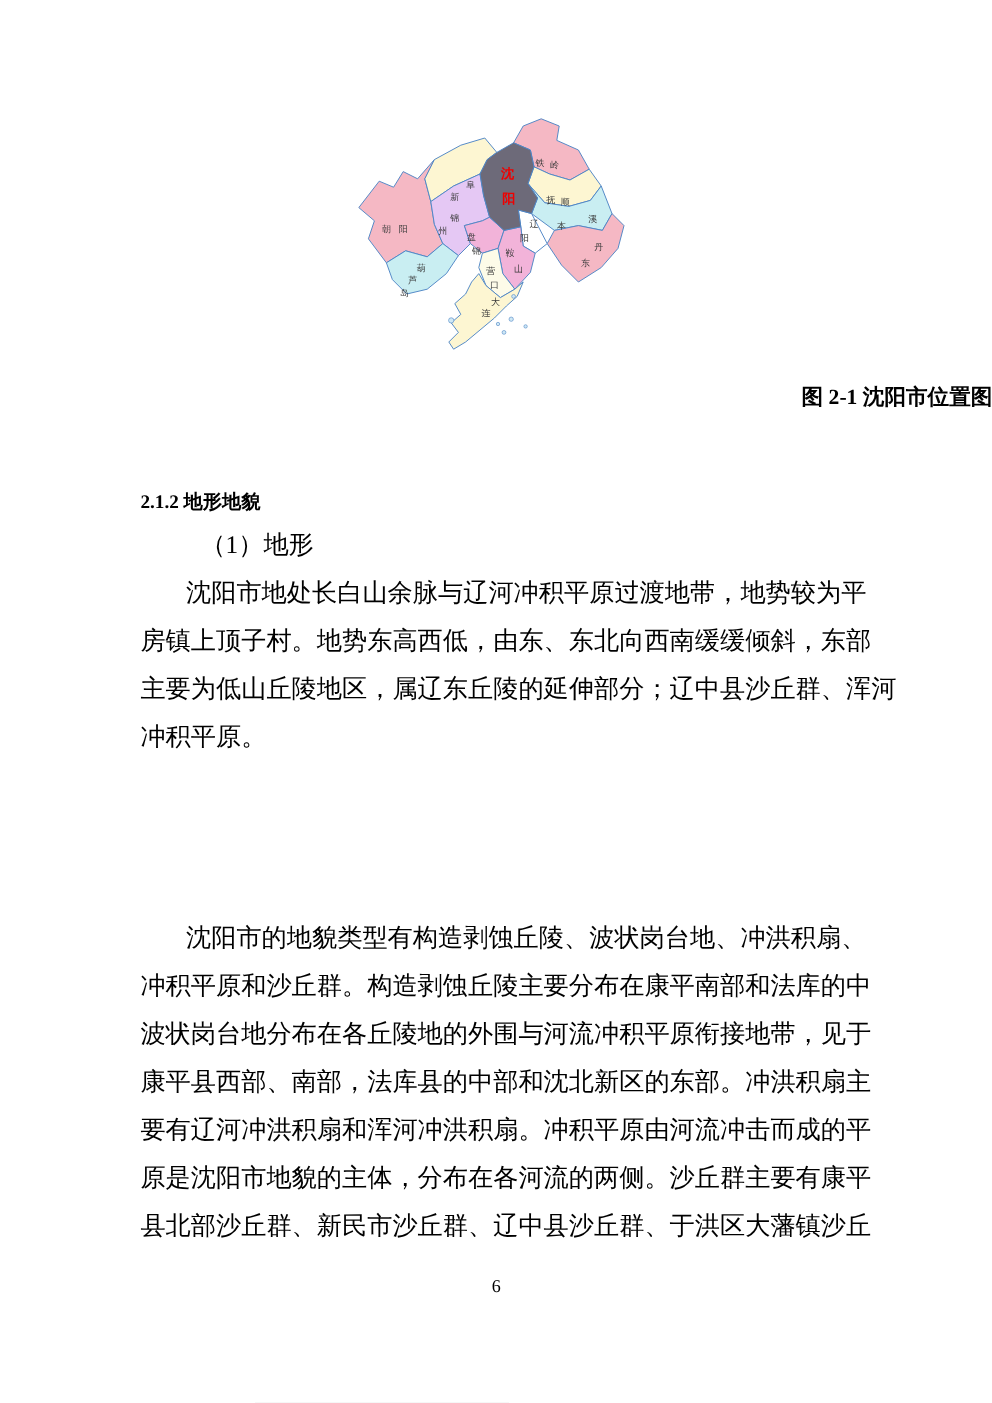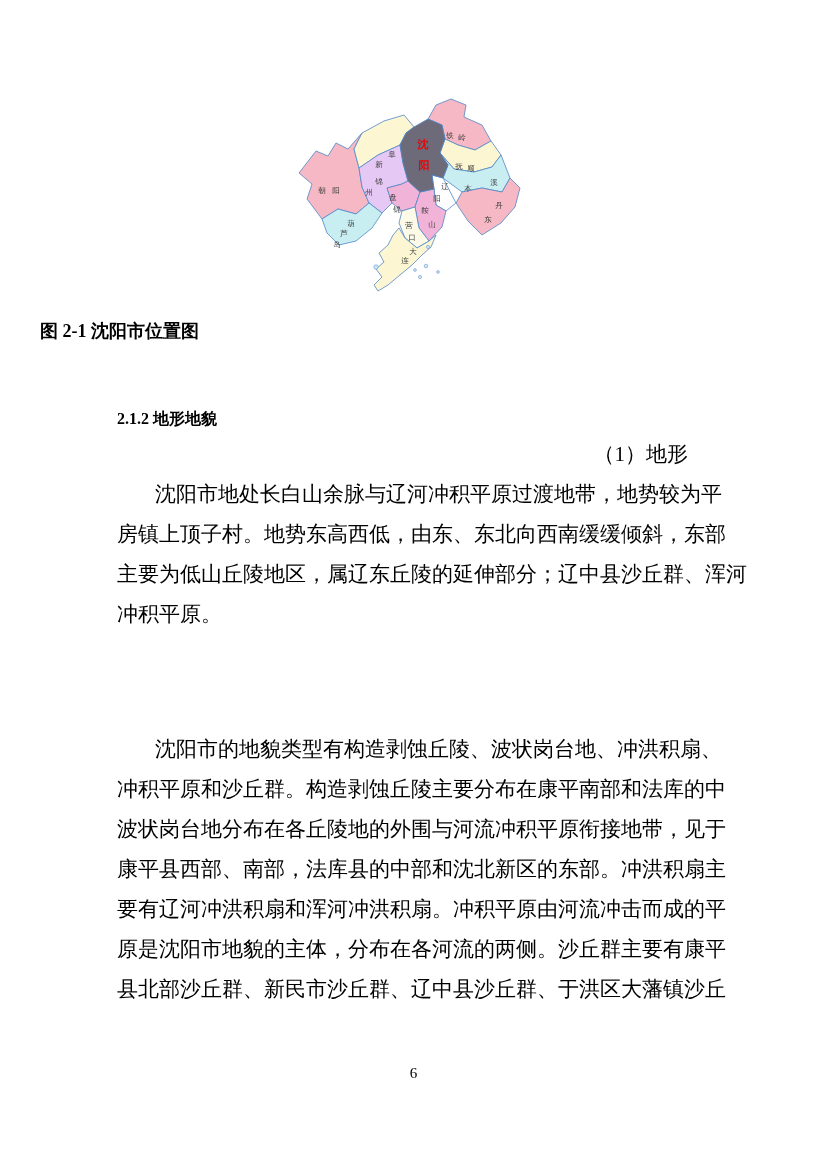--- a/index.html
+++ b/index.html
@@ -9,35 +9,35 @@
     margin:0 auto;
     background:#ffffff;
     font-family:"Liberation Serif","DejaVu Serif",serif;
     color:#000;
     overflow:hidden;
   }
   .map-wrap{position:absolute;left:296px;top:95px;width:230px;height:207px;}
   .map-wrap svg{display:block;width:100%;height:100%;}
   .figure-caption{
     position:absolute;left:0;right:0;top:318px;
-    text-align:left;font-size:18px;font-weight:bold;line-height:26px;padding-left:40px;
+    text-align:right;font-size:18px;font-weight:bold;line-height:26px;padding-left:40px;
   }
   .section-heading{
     position:absolute;left:117px;width:571px;top:404px;
     font-size:16px;font-weight:bold;line-height:30px;
   }
   .subhead{
     position:absolute;left:117px;width:571px;height:40px;line-height:40px;
     font-size:21px;padding-left:50px;box-sizing:border-box;
   }
-  .subhead.s1{top:434px;text-align:right;}
+  .subhead.s1{top:434px;}
   .subhead.s2{top:714px;}
   .para{position:absolute;left:117px;width:571px;}
   .para.p1{top:474px;}
-  .para.p2{top:729px;}
+  .para.p2{top:764px;font-family:Liberation Mono, monospace;}
   .tline{
     height:40px;line-height:40px;font-size:21px;
     text-align:justify;text-align-last:justify;
     text-justify:inter-character;
     white-space:nowrap;
   }
   .tline.indent{padding-left:38px;}
   .tline.nojust{text-align-last:left;}
   .page-number{
     position:absolute;left:0;right:0;top:1060px;

